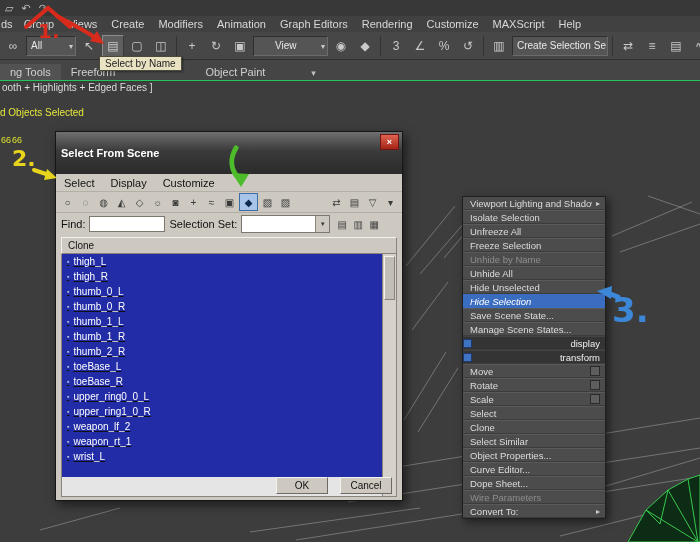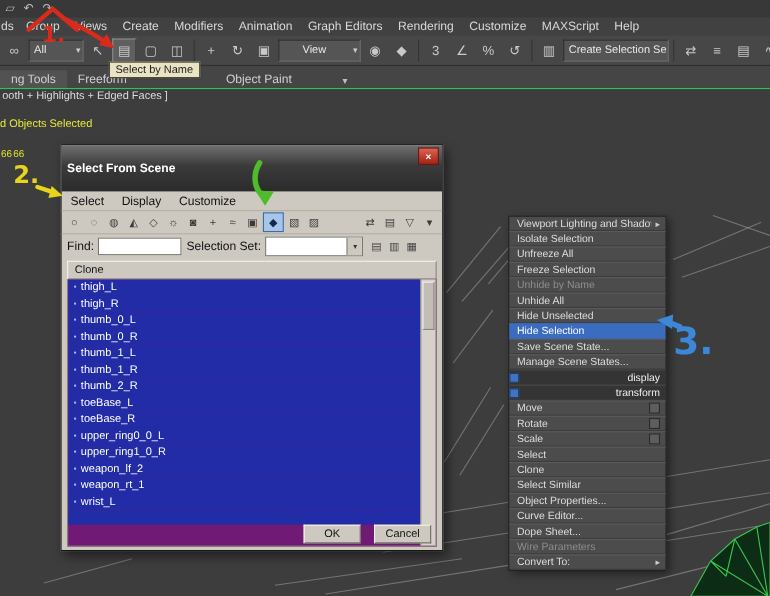--- a/index.html
+++ b/index.html
@@ -71,21 +71,21 @@
   .dlg-combo{width:84px;height:16px;background:#fff;border:1px solid #7c786f;display:flex;
              align-items:center;justify-content:space-between;padding-left:3px;font-size:10px;}
   .combo-btn{width:13px;height:100%;background:#cdc9c1;border-left:1px solid #8a857c;
              display:flex;align-items:center;justify-content:center;font-size:7px;color:#333;}
   .combo-btn::after{content:"▾";}
   .dlg-set-icon{width:16px;height:15px;display:flex;align-items:center;justify-content:center;
                 font-size:10px;color:#444;}
   .dlg-colhdr{margin:2px 5px 0;height:15px;background:#cdc9c1;border:1px solid;
               border-color:#f4f2ee #8a857c #8a857c #f4f2ee;font-size:10px;
               display:flex;align-items:center;padding-left:6px;}
-  .dlg-list{margin:0 5px;height:242px;background:#701a75;border:1px solid #8a857c;border-top:none;display:flex;}
+  .dlg-list{margin:0 5px;height:242px;background:#e5e5e5;border:1px solid #8a857c;border-top:none;display:flex;text-decoration:underline;}
   .dlg-list-rows{flex:1;display:flex;flex-direction:column;overflow:hidden;}
   .list-row{height:15px;flex:none;display:flex;align-items:center;gap:4px;padding-left:5px;
             font-size:10px;color:#fff;background:var(--selection_blue,#212ca6);}
   .bone-icon{color:#b9c0e8;font-size:7px;}
   .list-fill{height:13px;flex:none;background:var(--selection_blue,#212ca6);}
   .dlg-scrollbar{width:13px;background:#d6d2ca;border-left:1px solid #8a857c;position:relative;}
   .sb-thumb{position:absolute;left:1px;right:1px;top:2px;height:42px;background:#c2beb6;
             border:1px solid;border-color:#f4f2ee #8a857c #8a857c #f4f2ee;}
   .dlg-buttons{position:absolute;right:10px;bottom:6px;display:flex;gap:12px;}
   .dlg-btn{width:52px;height:17px;background:#cdc9c1;border:1px solid;
@@ -99,21 +99,21 @@
            color:#ddd;border-top:1px solid #5a5a5a;border-bottom:1px solid #3c3c3c;
            white-space:nowrap;position:relative;overflow:hidden;}
   .cm-item:first-child{border-top:none;}
   .cm-label{flex:1;overflow:hidden;}
   .cm-item.header{background:#343434;color:#f0f0f0;border-top-color:#444;}
   .cm-item.header .cm-label{text-align:right;}
   .quad-square{position:absolute;left:0;top:2px;width:7px;height:7px;background:#3f74c2;
                border:1px solid #20386a;}
   .cm-item.highlight{background:var(--menu_highlight,#3a6cc0);color:#fff;
                      border-top-color:var(--menu_highlight,#3a6cc0);
-                     border-bottom-color:var(--menu_highlight,#3a6cc0);}
+                     border-bottom-color:var(--menu_highlight,#3a6cc0);font-style:italic;}
   .cm-item.disabled{color:#8e8e8e;}
   .cm-arrow{font-size:8px;color:#cfcfcf;margin-left:4px;}
   .cm-box{width:8px;height:8px;background:#5e5e5e;border:1px solid #2b2b2b;margin-left:4px;flex:none;}
 
   
   #bg{position:absolute;inset:0;z-index:1;}
   .wire{stroke:var(--wireframe_gray,#a8adad);stroke-opacity:.5;stroke-width:1;}
   .mesh-fill{fill:var(--mesh_fill,#0c2c15);stroke:var(--mesh_green,#39c84e);stroke-width:1;}
   .mesh-line{fill:none;stroke:var(--mesh_green,#39c84e);stroke-width:1;}
   #ann{position:absolute;inset:0;z-index:50;pointer-events:none;}

